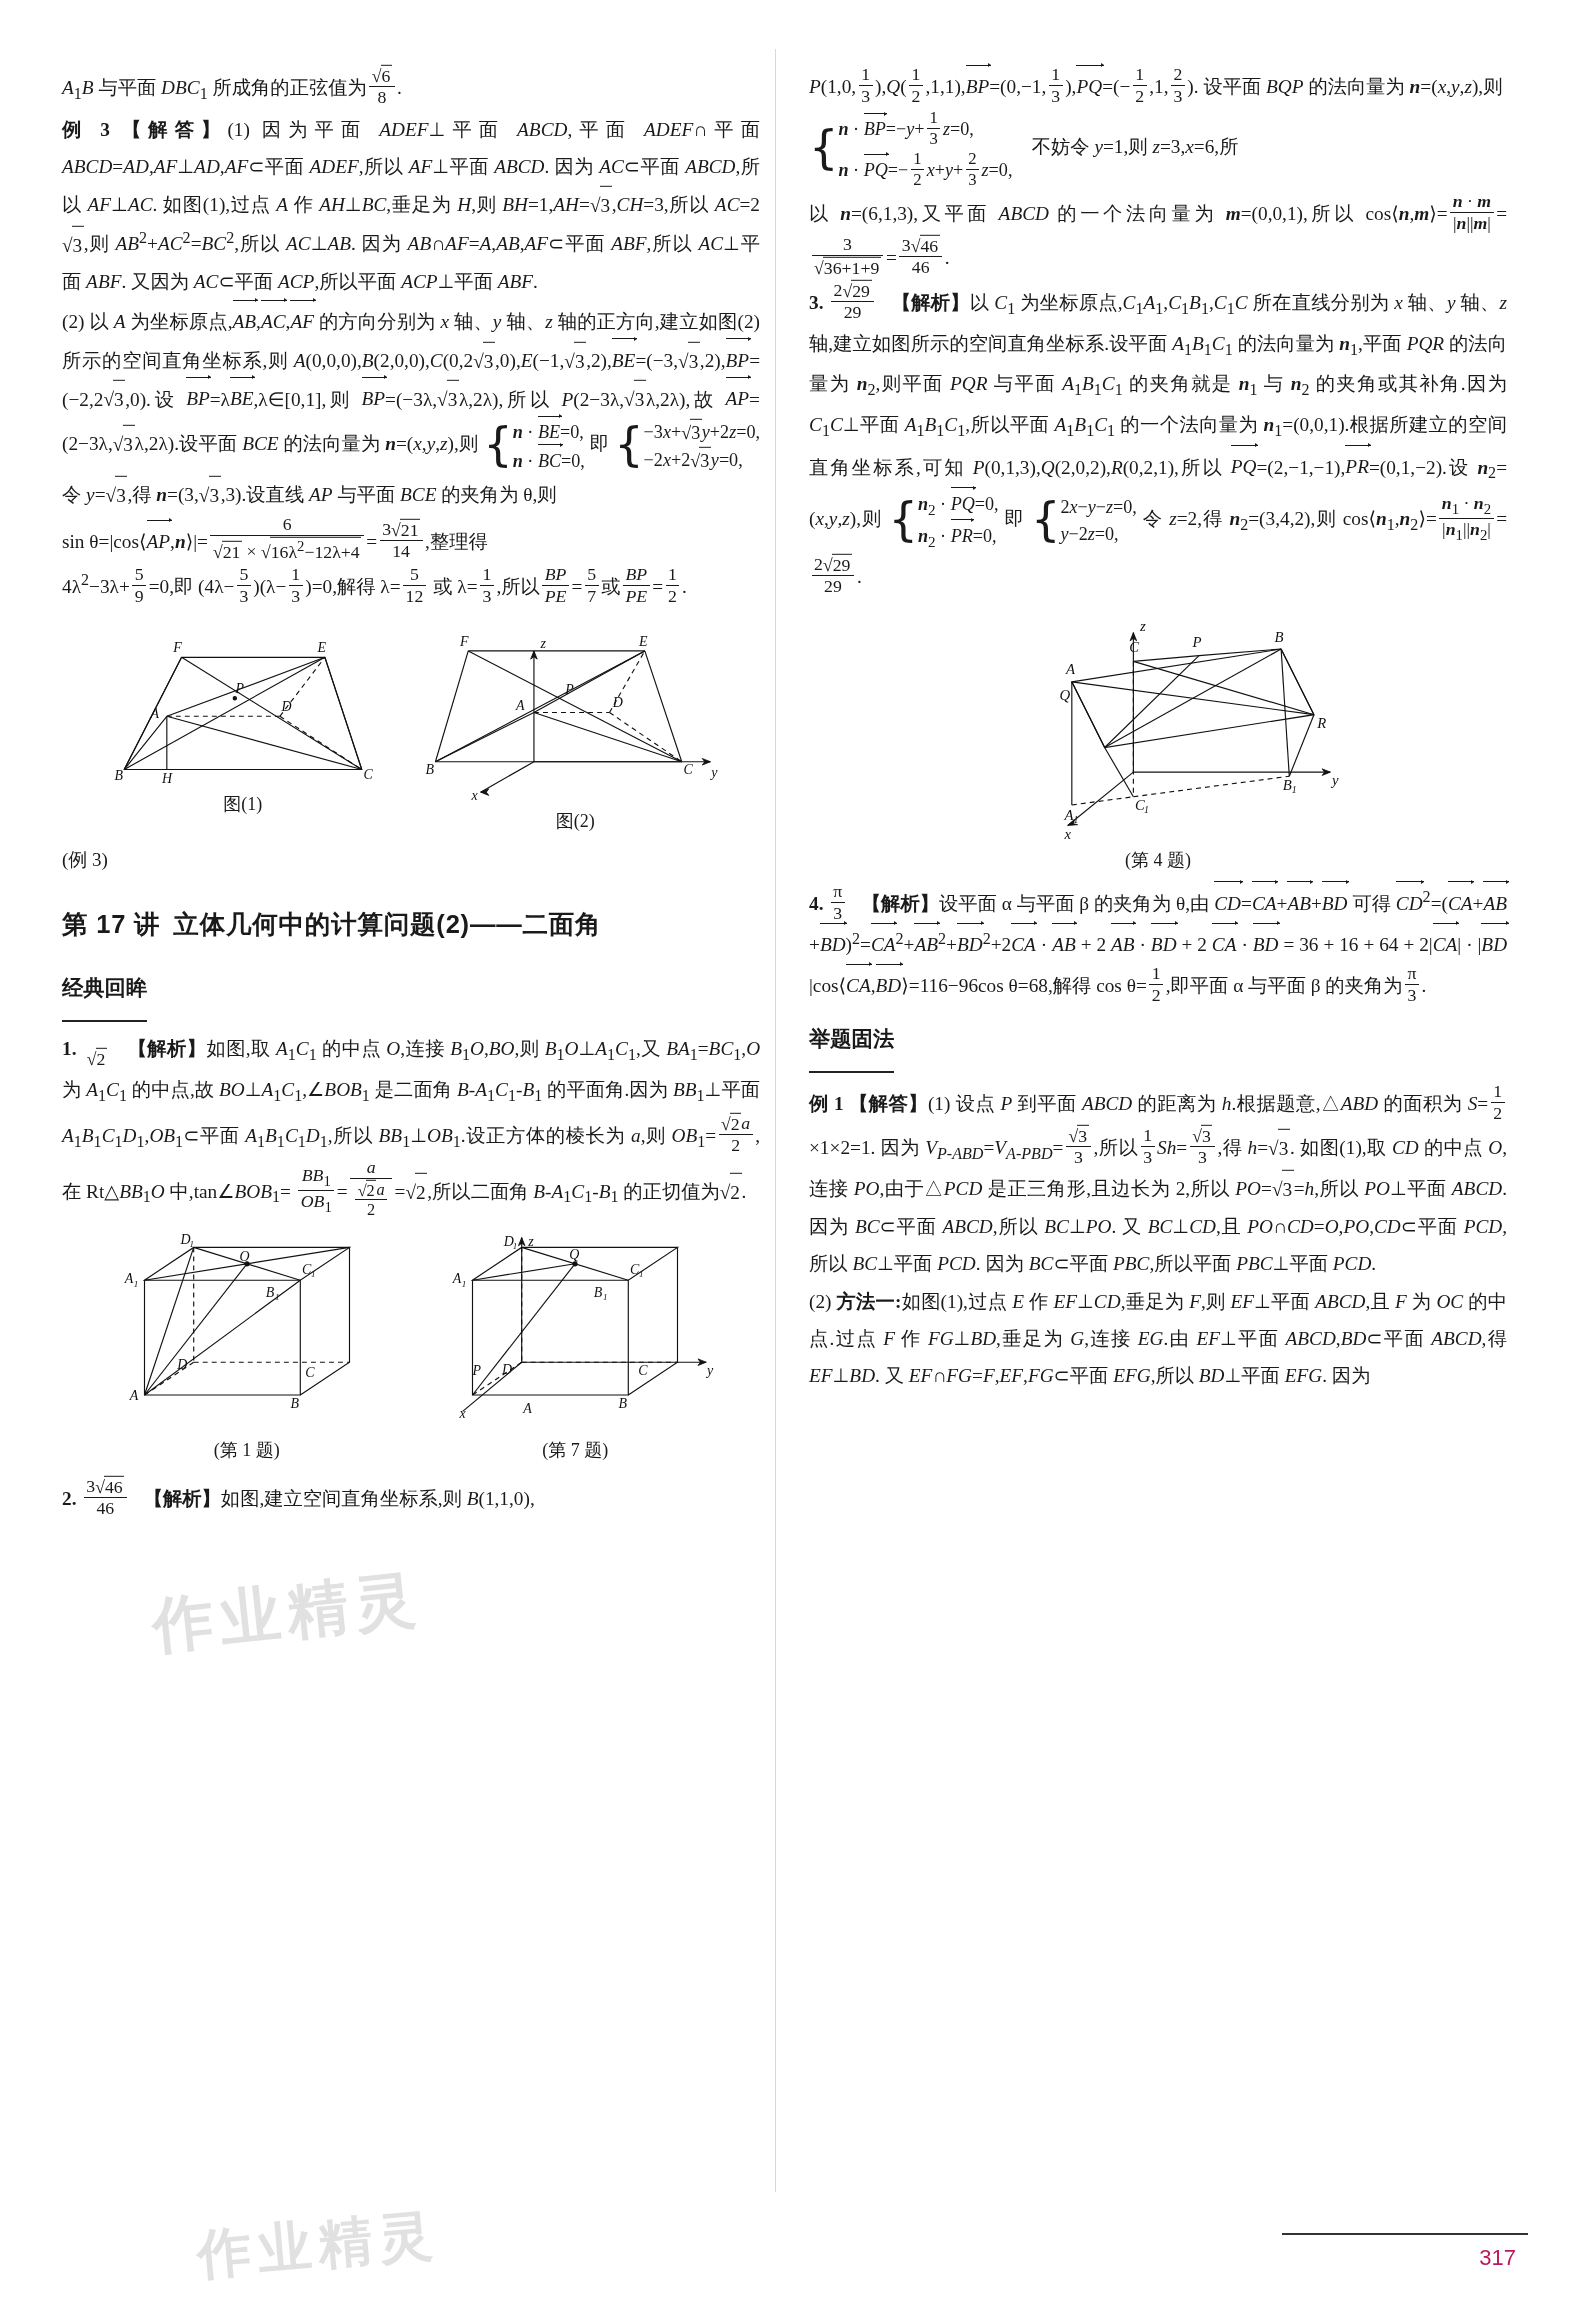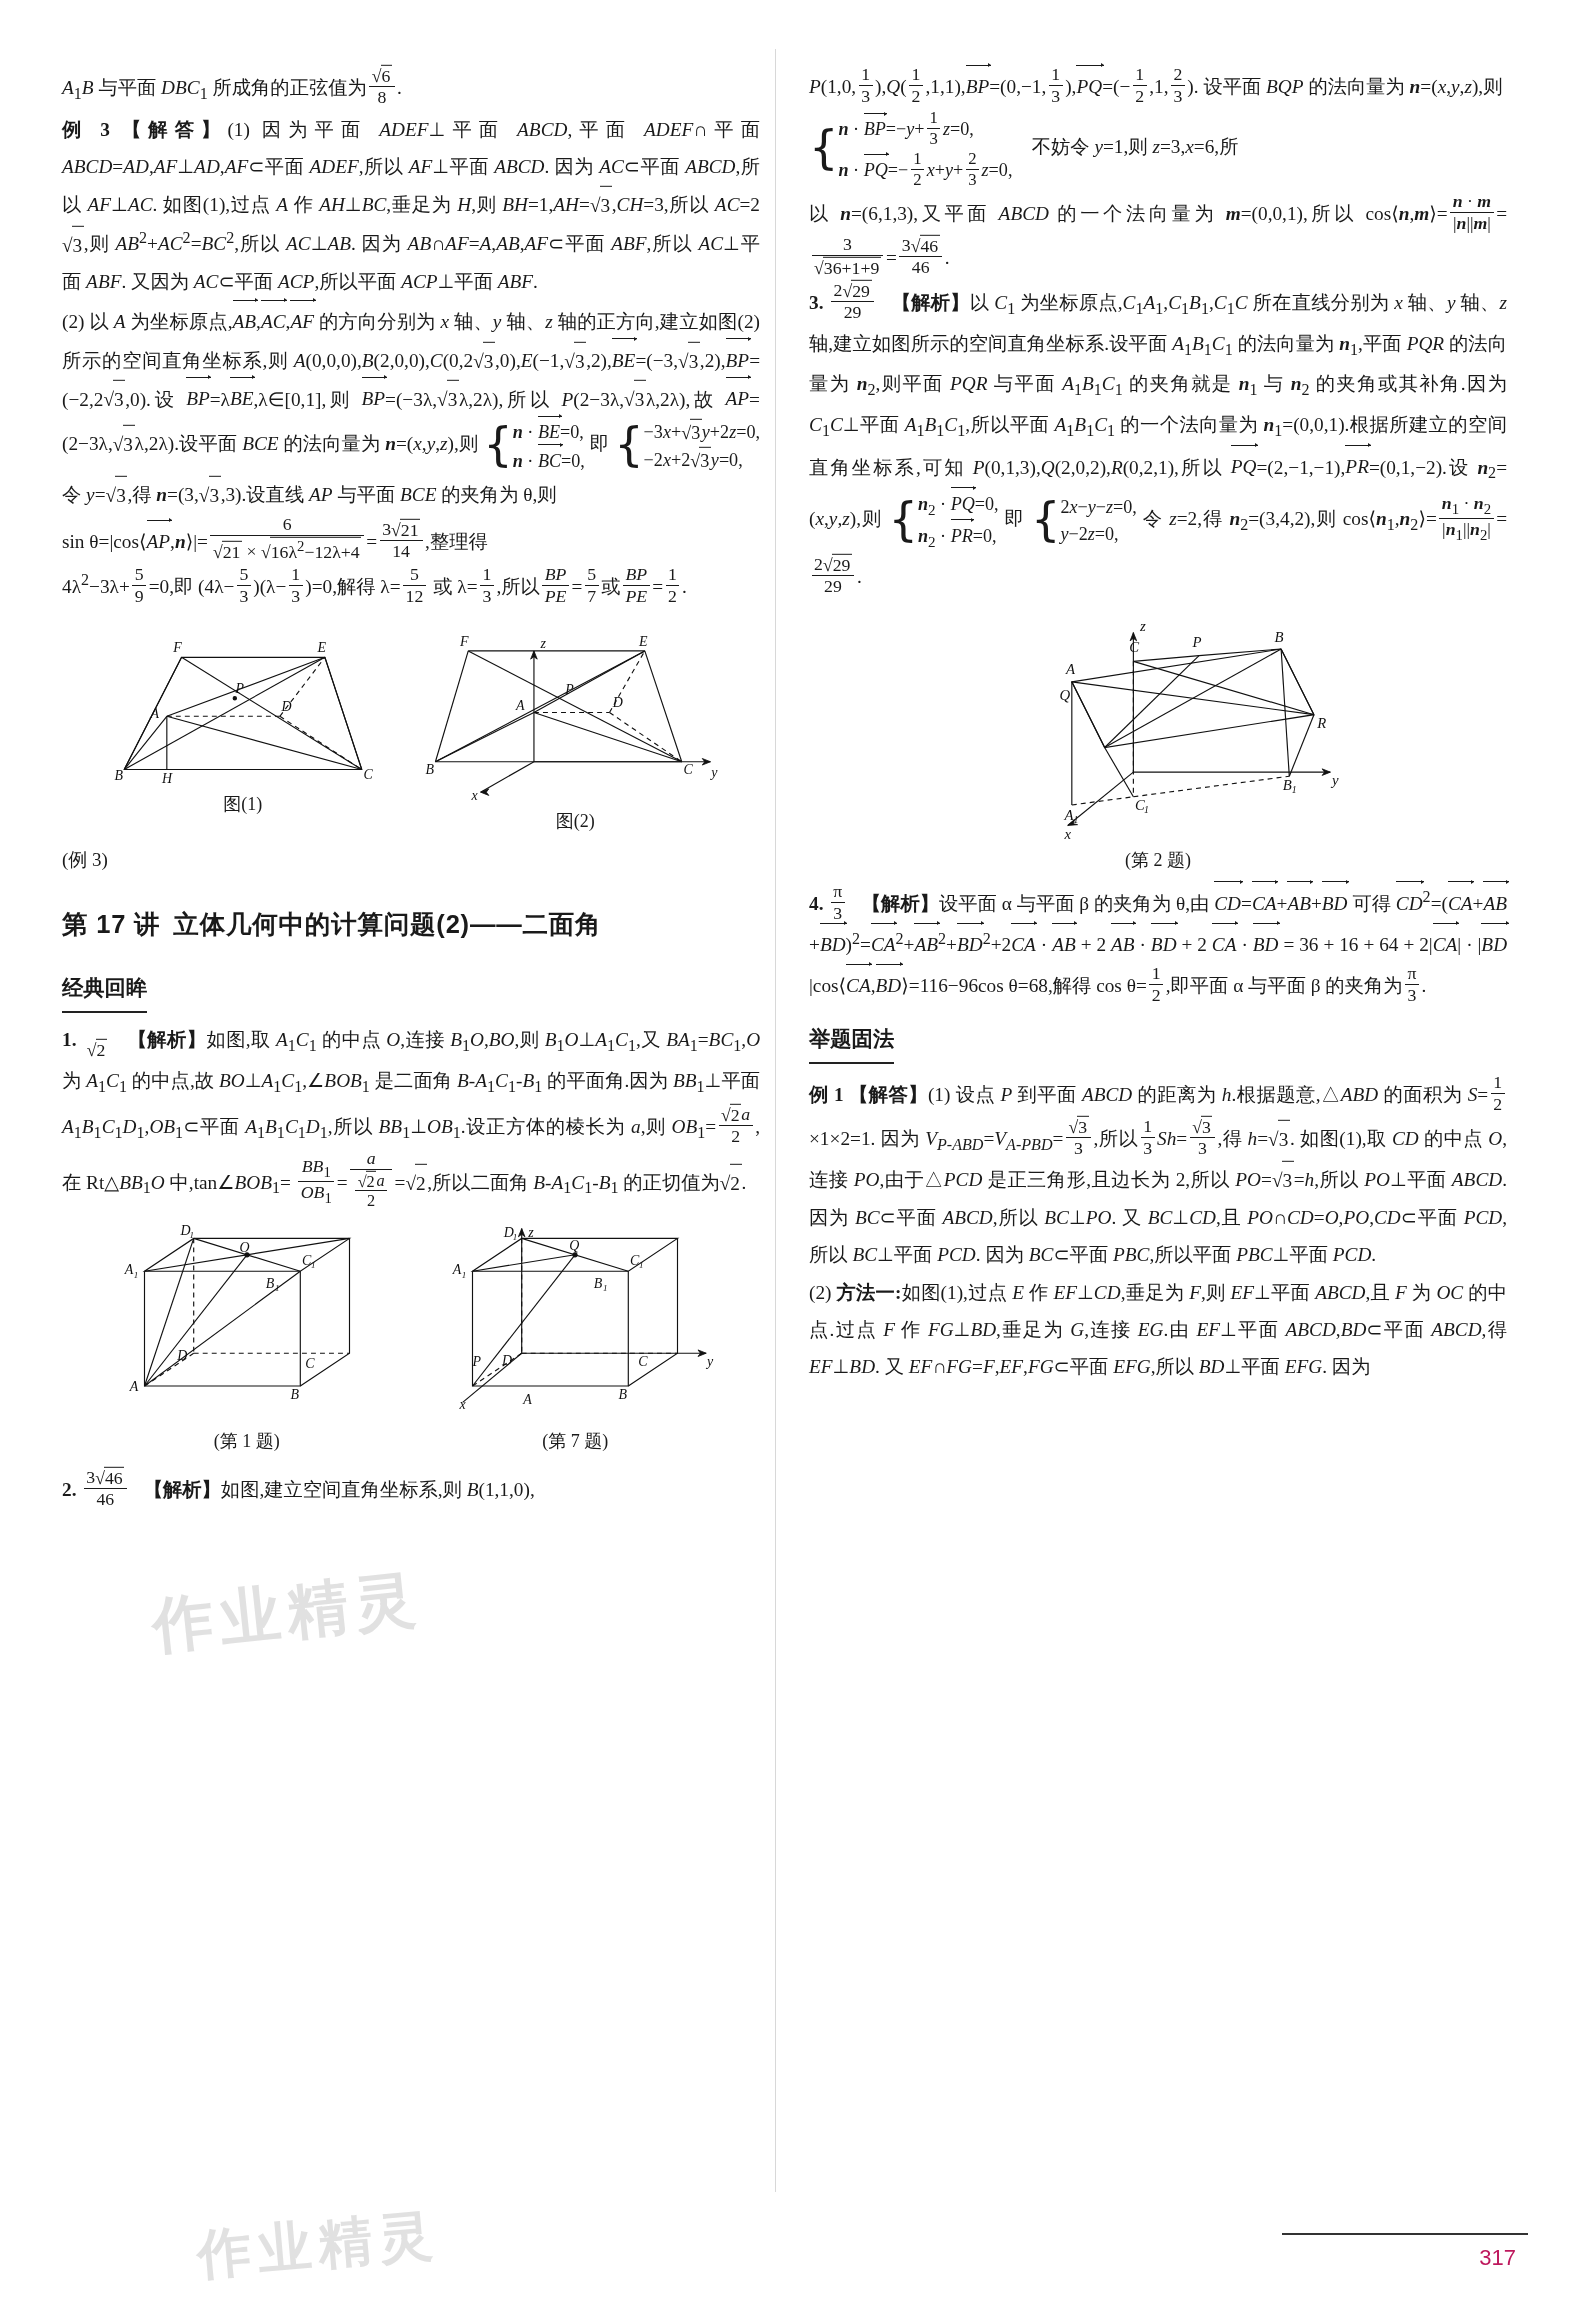--- a/index.html
+++ b/index.html
@@ -33,21 +33,21 @@
     margin:21.3px 0 8.2px 0;
     font-size:25.5px;font-weight:bold;letter-spacing:0.8px;
     font-family:"Liberation Sans", sans-serif;
   }
   .sect-head .num{margin-right:13px;}
   .sub-head{
     display:inline-block;
     font-size:21.3px;font-weight:bold;
     font-family:"Liberation Sans", sans-serif;
     border-bottom:2.5px solid #222;
-    padding-bottom:2px;margin:11.5px 0 8.2px 0;
+    padding-bottom:11px;margin:11.5px 0 8.2px 0;
   }
   .sq{ 
     display:inline-block;
     border-top:0.8px solid #1a1a1a;
     padding:0 1.6px 0 0.8px;
     margin-left:-0.8px;
   }
   .radical{display:inline-block;transform:translateY(0.8px);}
   .frac{
     display:inline-block;
@@ -370,21 +370,21 @@
             <text x="252" y="246">C</text>
               <text x="263" y="250" font-size="12">1</text>
             <text x="432" y="222">B</text>
               <text x="443" y="226" font-size="12">1</text>
             <text x="492" y="216">y</text>
             <text x="166" y="258">A</text>
               <text x="177" y="262" font-size="12">1</text>
             <text x="166" y="282">x</text>
           </g>
         </svg>
-        <div class="figcap">(第 2 题)</div>
+        <div class="figcap">(第 4 题)</div>
       </div>
     </div>
 
     <p>
       <span class="bold">4.</span>
       <span class="frac"><span class="n">π</span><span class="d">3</span></span>
       &nbsp;&nbsp;<span class="bold">【解析】</span>设平面 α 与平面 β 的夹角为 θ,由 <span class="vec ital">CD</span>=<span class="vec ital">CA</span>+<span class="vec ital">AB</span>+<span class="vec ital">BD</span> 可得 <span class="vec ital">CD</span><sup>2</sup>=(<span class="vec ital">CA</span>+<span class="vec ital">AB</span>+<span class="vec ital">BD</span>)<sup>2</sup>=<span class="vec ital">CA</span><sup>2</sup>+<span class="vec ital">AB</span><sup>2</sup>+<span class="vec ital">BD</span><sup>2</sup>+2<span class="vec ital">CA</span> · <span class="vec ital">AB</span> + 2 <span class="vec ital">AB</span> · <span class="vec ital">BD</span> + 2 <span class="vec ital">CA</span> · <span class="vec ital">BD</span> = 36 + 16 + 64 + 2|<span class="vec ital">CA</span>| · |<span class="vec ital">BD</span>|cos⟨<span class="vec ital">CA</span>,<span class="vec ital">BD</span>⟩=116−96cos θ=68,解得 cos θ=<span class="frac"><span class="n">1</span><span class="d">2</span></span>,即平面 α 与平面 β 的夹角为<span class="frac"><span class="n">π</span><span class="d">3</span></span>.
     </p>
 
     <div class="sub-head">举题固法</div>

